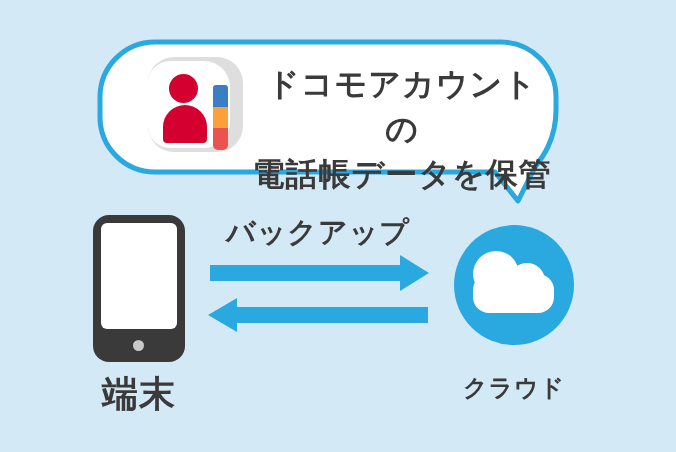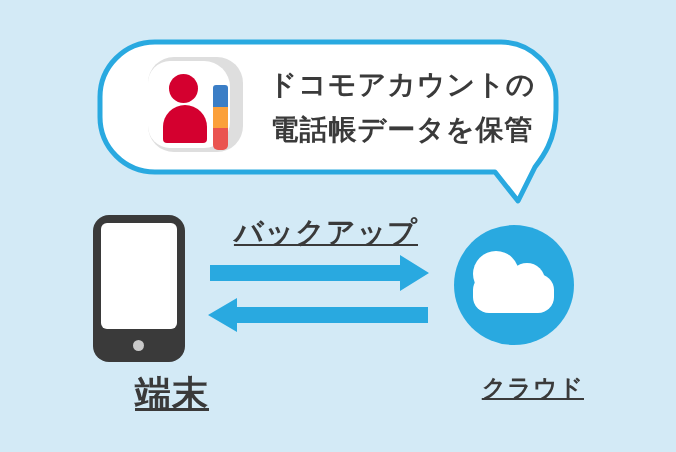--- a/index.html
+++ b/index.html
@@ -8,33 +8,32 @@
     width: 676px;
     height: 452px;
     overflow: hidden;
     font-family: "Liberation Sans", sans-serif;
     font-weight: bold;
   }
   .abs { position: absolute; }
   .svg-layer { position: absolute; left: 0; top: 0; width: 676px; height: 452px; }
   .label {
     position: absolute;
-    text-align: right;
+    text-align: center;
     font-weight: bold;
     letter-spacing: 1px;
     white-space: nowrap;
-    text-decoration: underline;
   }
   .bubble-text {
     position: absolute;
     left: 252px;
     top: 62px;
     width: 300px;
     text-align: center;
-    font-size: 28px;
+    font-size: 32px;
     line-height: 45px;
     letter-spacing: 1px;
     font-weight: bold;
   }
   
   .phone { left: 93px; top: 215px; width: 92px; height: 147px; border-radius: 16px; }
   .phone-screen { left: 8px; top: 8px; width: 76px; height: 106px; border-radius: 6px; }
   .phone-home { left: 40px; top: 125px; width: 11px; height: 11px; border-radius: 50%; }
   
   .app-icon { left: 148px; top: 57px; width: 95px; height: 95px; }

